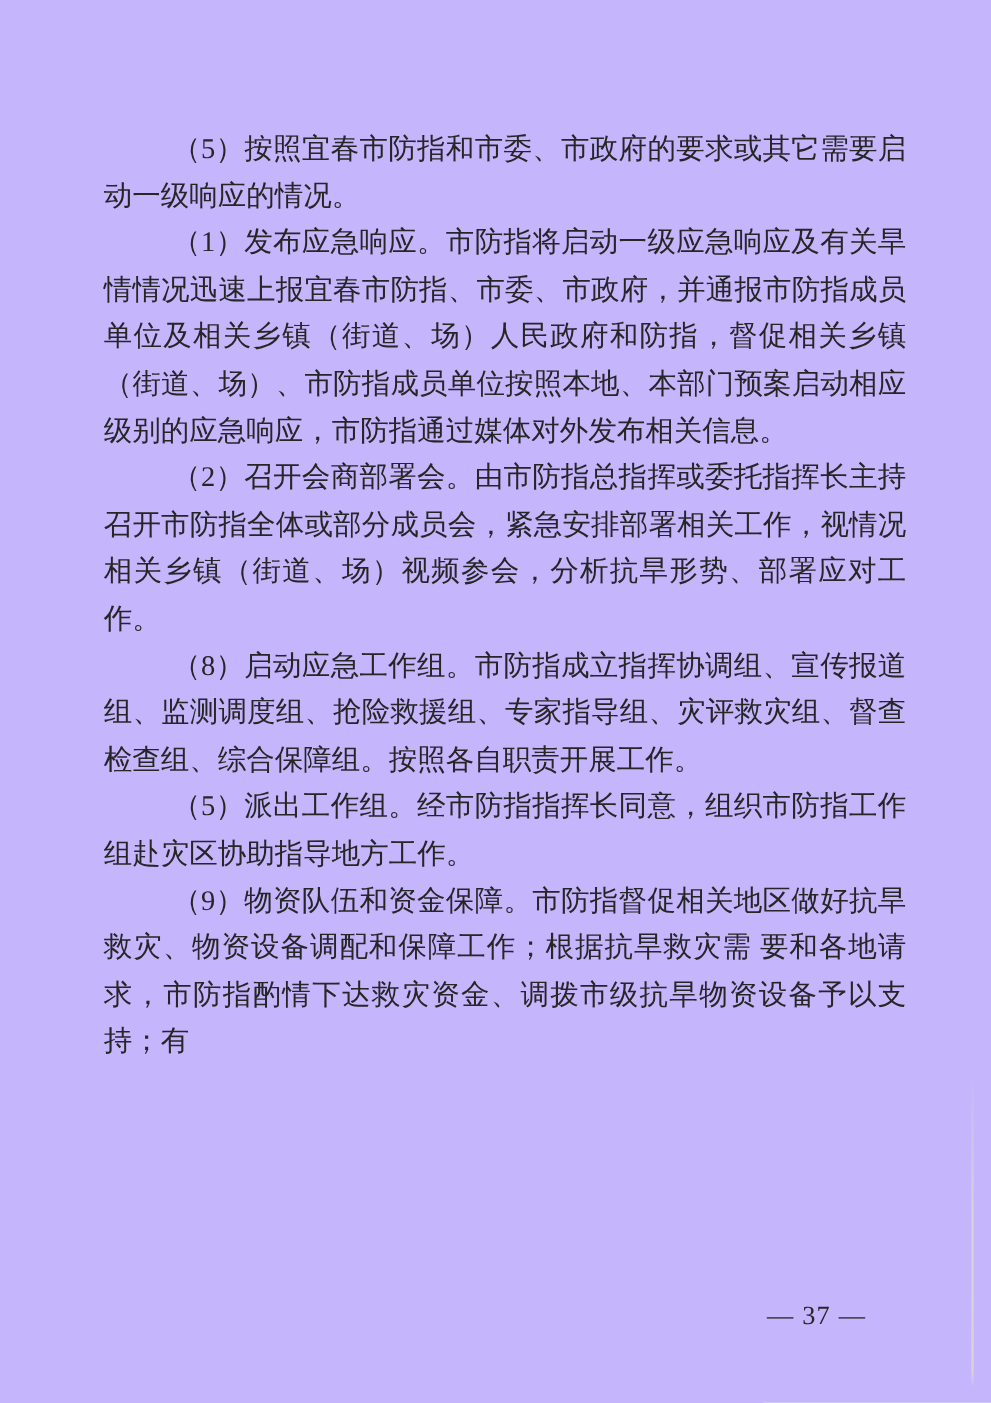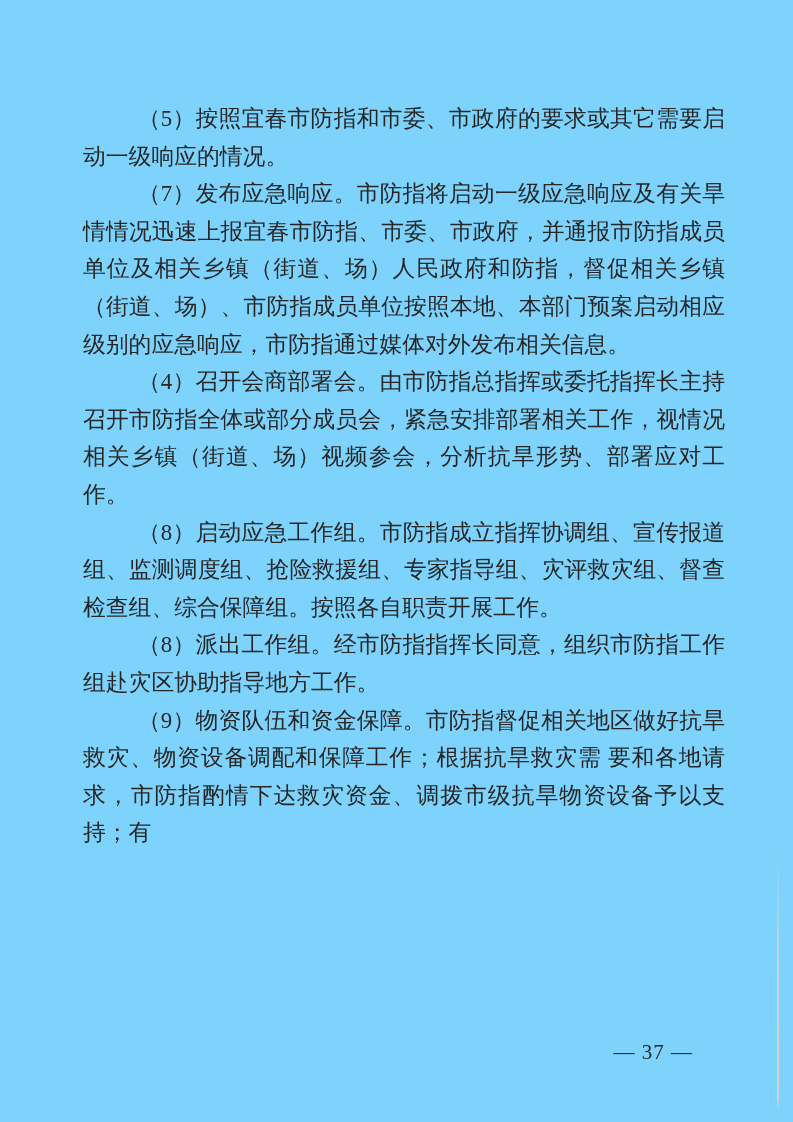--- a/index.html
+++ b/index.html
@@ -12,21 +12,21 @@
     position: relative;
     overflow: hidden;
     background: #ffffff;
     font-family: "Liberation Serif", serif;
   }
   .page {
     position: absolute;
     left: 0; top: 0;
     width: 793px;
     height: 1122px;
-    background: #7dd3fc;
+    background: #c4b5fd;
   }
   .body-text {
     position: absolute;
     left: 83px;
     top: 100px;
     width: 642px;
     font-size: 22.8px;
     line-height: 37.6px;
     color: #262626;
     text-align: justify;
@@ -62,24 +62,24 @@
     pointer-events: none;
   }
 </style>
 </head>
 <body>
 
 <div class="page">
 
   <div class="body-text">
     <p>（5）按照宜春市防指和市委、市政府的要求或其它需要启动一级响应的情况。</p>
-    <p>（7）发布应急响应。市防指将启动一级应急响应及有关旱情情况迅速上报宜春市防指、市委、市政府，并通报市防指成员单位及相关乡镇（街道、场）人民政府和防指，督促相关乡镇（街道、场）、市防指成员单位按照本地、本部门预案启动相应级别的应急响应，市防指通过媒体对外发布相关信息。</p>
-    <p>（4）召开会商部署会。由市防指总指挥或委托指挥长主持召开市防指全体或部分成员会，紧急安排部署相关工作，视情况相关乡镇（街道、场）视频参会，分析抗旱形势、部署应对工作。</p>
+    <p>（1）发布应急响应。市防指将启动一级应急响应及有关旱情情况迅速上报宜春市防指、市委、市政府，并通报市防指成员单位及相关乡镇（街道、场）人民政府和防指，督促相关乡镇（街道、场）、市防指成员单位按照本地、本部门预案启动相应级别的应急响应，市防指通过媒体对外发布相关信息。</p>
+    <p>（2）召开会商部署会。由市防指总指挥或委托指挥长主持召开市防指全体或部分成员会，紧急安排部署相关工作，视情况相关乡镇（街道、场）视频参会，分析抗旱形势、部署应对工作。</p>
     <p>（8）启动应急工作组。市防指成立指挥协调组、宣传报道组、监测调度组、抢险救援组、专家指导组、灾评救灾组、督查检查组、综合保障组。按照各自职责开展工作。</p>
-    <p>（8）派出工作组。经市防指指挥长同意，组织市防指工作组赴灾区协助指导地方工作。</p>
+    <p>（5）派出工作组。经市防指指挥长同意，组织市防指工作组赴灾区协助指导地方工作。</p>
     <p>（9）物资队伍和资金保障。市防指督促相关地区做好抗旱救灾、物资设备调配和保障工作；根据抗旱救灾需 要和各地请求，市防指酌情下达救灾资金、调拨市级抗旱物资设备予以支持；有</p>
   </div>
 
   <div class="page-number">— 37 —</div>
 
   <div class="scan-artifact-line"></div>
 
 </div>
 
 </body></html>

